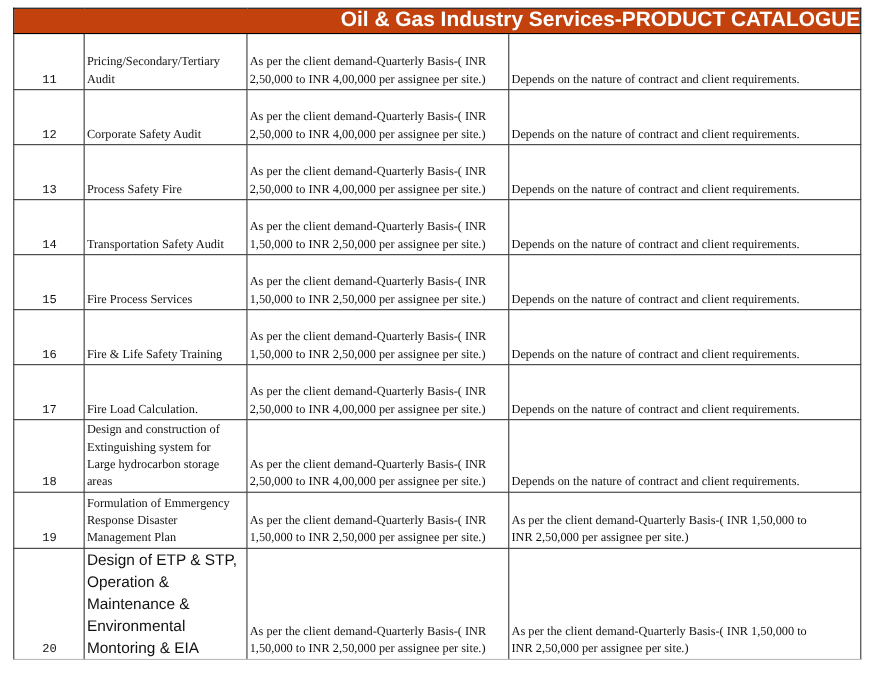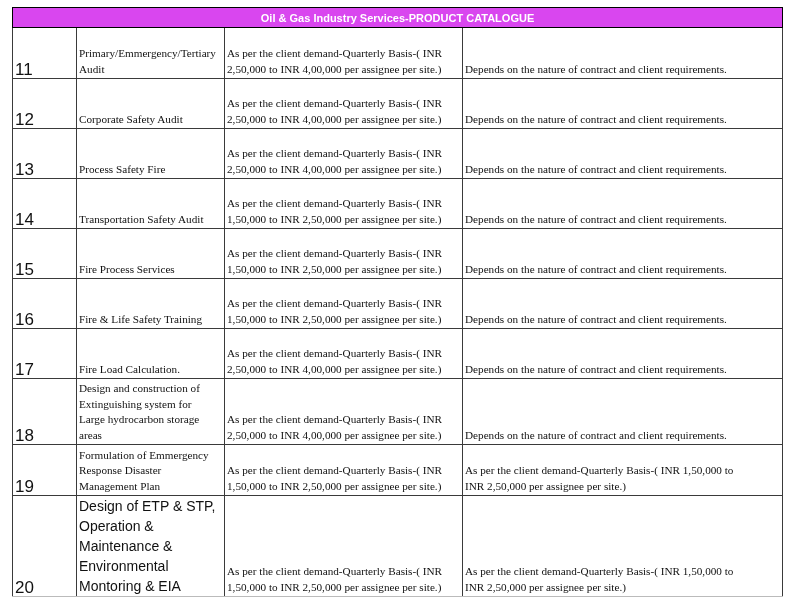--- a/index.html
+++ b/index.html
@@ -6,33 +6,33 @@
   body { width: 792px; height: 612px; position: relative; overflow: hidden; }
   .catalogue {
     position: absolute; left: 12px; top: 7px; width: 770px;
     border-collapse: collapse; table-layout: fixed;
   }
   .catalogue td, .catalogue th {
     border: 1px solid #3a3a3a; padding: 0 2px; vertical-align: bottom;
     overflow: hidden;
   }
   .title-row td {
-    background: #d946ef; color: #ffffff; height: 19px;
+    background: #c2410c; color: #ffffff; height: 19px;
     font-family: "Liberation Sans", "DejaVu Sans", sans-serif;
-    font-weight: bold; font-size: 11px; text-align: center; vertical-align: middle;
+    font-weight: bold; font-size: 19px; text-align: right; vertical-align: middle;
     padding: 0; border-color: #000;
   }
   .header-row th {
     height: 18px; text-align: left; vertical-align: middle;
     font-family: "Liberation Sans", "DejaVu Sans", sans-serif; font-weight: bold; font-size: 11.5px; color: #111;
   }
   .header-row th.sno { font-family: "Liberation Serif", "DejaVu Serif", serif; font-size: 12px; }
   .cell-sno {
-    text-align: left;
-    font-family: Liberation Sans, sans-serif; font-size: 17px; color: #111;
+    text-align: center;
+    font-family: Liberation Mono, monospace; font-size: 11px; color: #111;
     padding-right: 1px !important; line-height: 14px; padding-bottom: 1px !important;
   }
   .cell-serif {
     font-family: "Liberation Serif", "DejaVu Serif", serif; font-size: 11.2px; color: #111;
     line-height: 15.5px; padding-bottom: 1px !important;
   }
   .cell-sans-large {
     font-family: "Liberation Sans", "DejaVu Sans", sans-serif; font-size: 14px; color: #111;
     line-height: 20px;
   }
@@ -54,21 +54,21 @@
     <col style="width:320px">
   </colgroup>
   <tbody>
       <tr class="title-row">
     <td colspan="4">Oil &amp; Gas Industry Services-PRODUCT CATALOGUE</td>
   </tr>
 
   <tr class="r50">
     <td class="cell-sno">11</td>
     <td class="cell-serif">
-      <span class="line">Primary/Emmergency/Tertiary</span>
+      <span class="line">Pricing/Secondary/Tertiary</span>
       <span class="line">Audit</span>
     </td>
     <td class="cell-serif">
       <span class="line">As per the client demand-Quarterly Basis-( INR</span>
       <span class="line">2,50,000 to INR 4,00,000 per assignee per site.)</span>
     </td>
     <td class="cell-serif">
       <span class="line">Depends on the nature of contract and client requirements.</span>
     </td>
   </tr>

